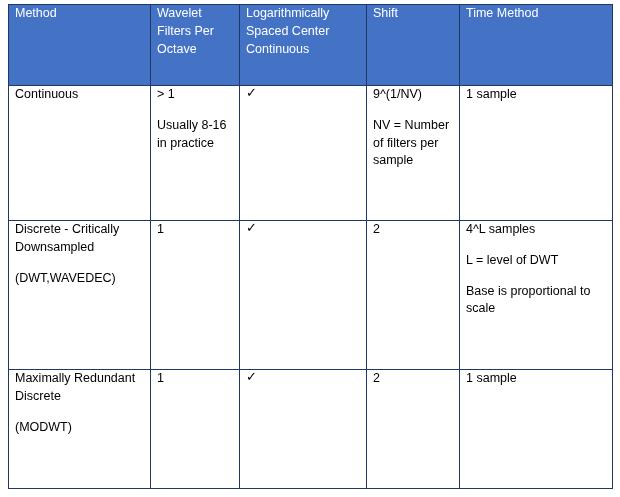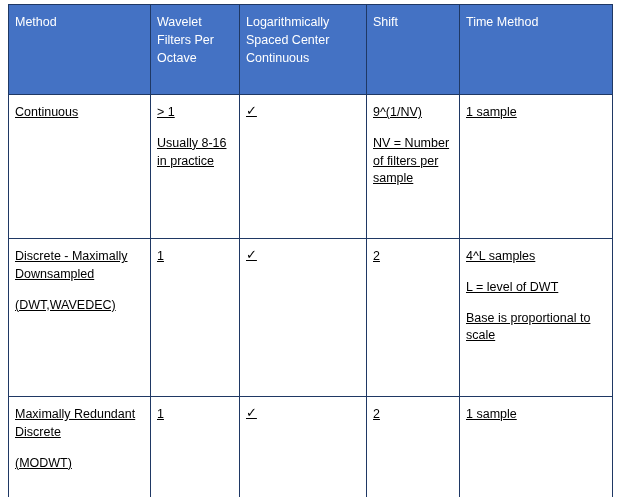--- a/index.html
+++ b/index.html
@@ -30,34 +30,33 @@
   table.wavelet-table col.c1 { width: 89px; }
   table.wavelet-table col.c2 { width: 127px; }
   table.wavelet-table col.c3 { width: 93px; }
   table.wavelet-table col.c4 { width: 153px; }
 
   table.wavelet-table th,
   table.wavelet-table td {
     border: 1px solid #1f3864;
     vertical-align: top;
     text-align: left;
-    padding: 9px 5px 6px 6px;
+    padding: 0 5px 6px 6px;
     line-height: 1.42;
   }
   table.wavelet-table thead th {
     background: #4472c4;
     color: #ffffff;
     font-weight: normal;
     font-size: 12.5px;
     height: 74px;
     vertical-align: top;
   }
   table.wavelet-table tbody td {
     background: #ffffff;
-    text-decoration: underline;
   }
   .row-continuous td { height: 128px; }
   .row-discrete td { height: 142px; }
   .row-modwt td { height: 112px; }
 
   .cell-line {
     display: block;
   }
   .cell-line + .cell-line {
     margin-top: 13px;
@@ -117,21 +116,21 @@
           <span class="cell-line">9^(1/NV)</span>
           <span class="cell-line">NV = Number of filters per sample</span>
         </td>
         <td>
           <span class="cell-line">1 sample</span>
         </td>
       </tr>
 
       <tr class="row-discrete">
         <td>
-          <span class="cell-line">Discrete - Maximally Downsampled</span>
+          <span class="cell-line">Discrete - Critically Downsampled</span>
           <span class="cell-line">(DWT,WAVEDEC)</span>
         </td>
         <td>
           <span class="cell-line">1</span>
         </td>
         <td>
           <span class="cell-line check">✓</span>
         </td>
         <td>
           <span class="cell-line">2</span>

